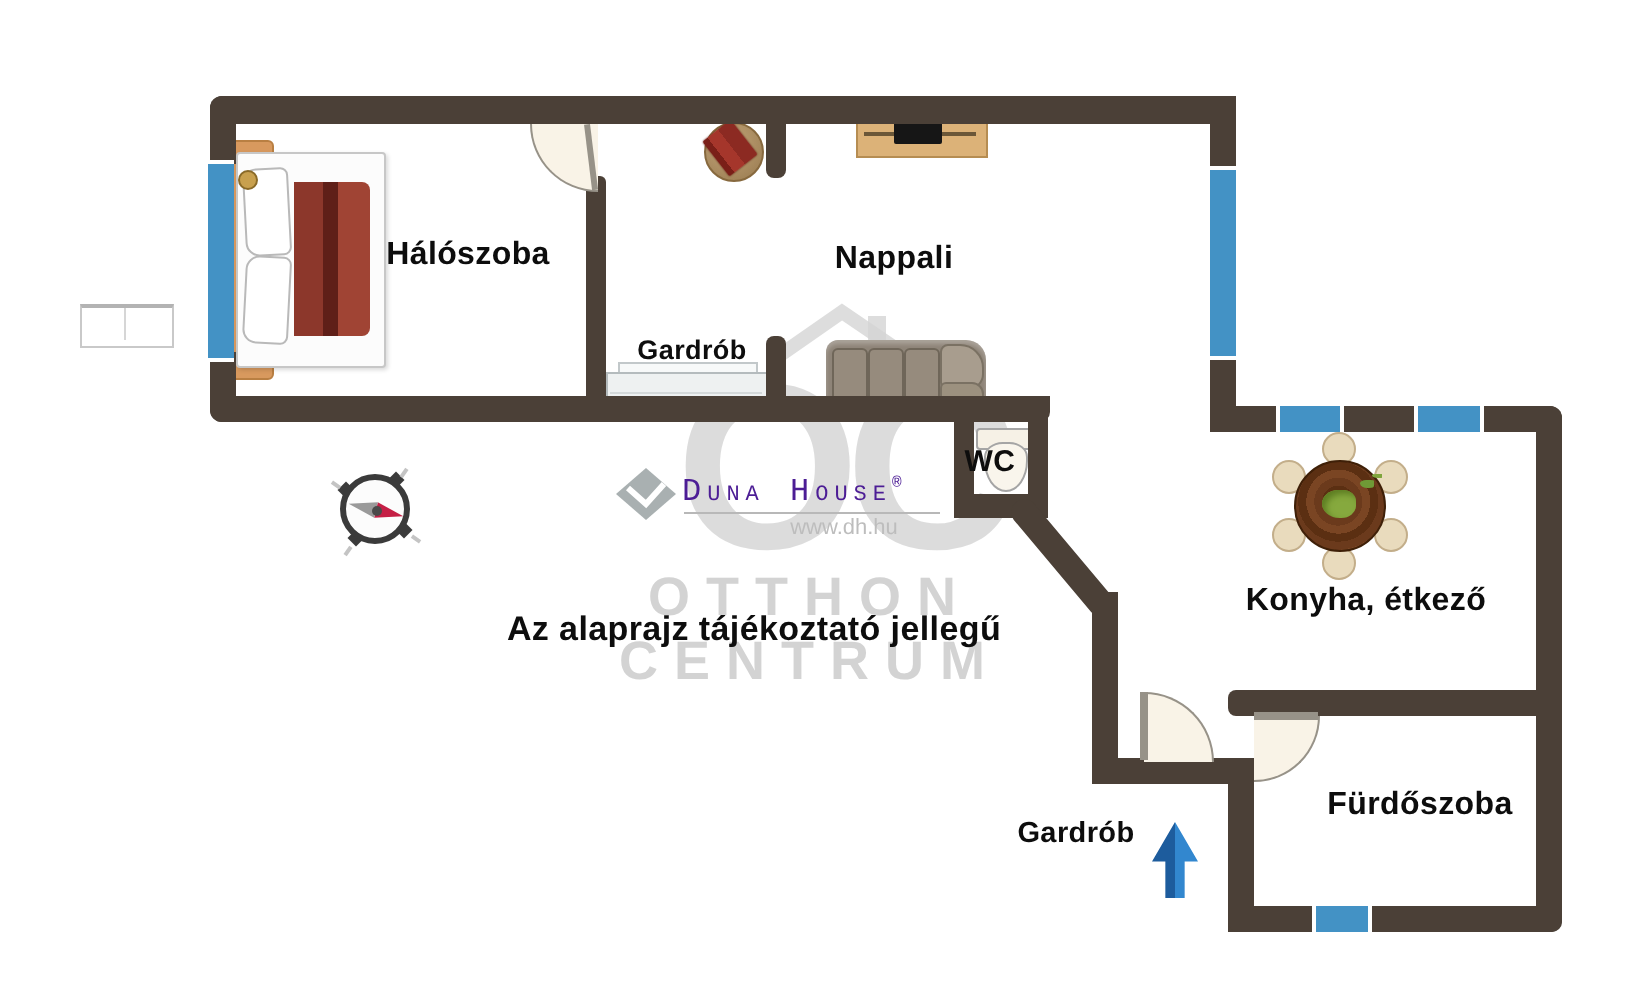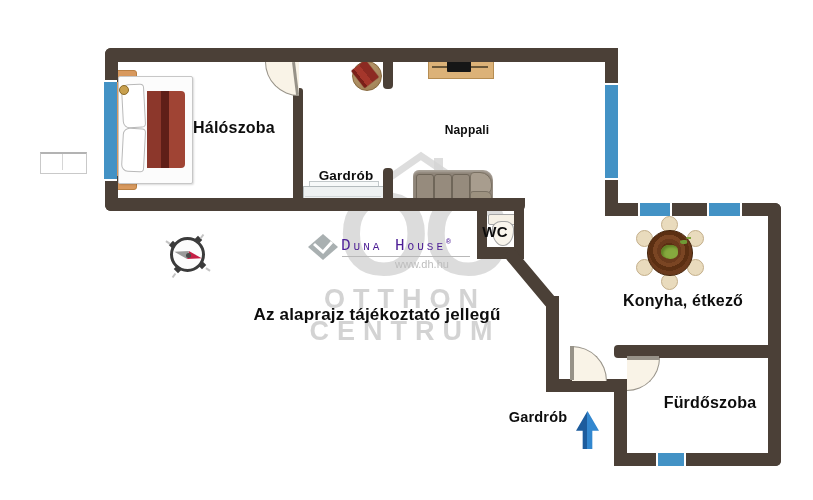--- a/index.html
+++ b/index.html
@@ -154,21 +154,21 @@
       <div class="abs" style="left:19.5px;top:24px;width:0;height:0;border-left:4.5px solid transparent;border-right:4.5px solid transparent;border-top:14px solid #9a9a9a;"></div>
     </div>
     <div class="abs" style="left:21.5px;top:21.5px;width:5px;height:5px;border-radius:50%;background:#4a4a4a;"></div>
   </div>
 
   <div class="abs" style="left:576px;top:411px;width:23px;height:38px;z-index:55;
               background:linear-gradient(90deg,#1d5c9d 0 50%,#3287cf 50%);
               clip-path:polygon(50% 0%,100% 52%,71% 52%,71% 100%,29% 100%,29% 52%,0% 52%);"></div>
 
   <div class="lbl" style="left:234px;top:128px;font-size:16px;">Hálószoba</div>
-  <div class="lbl" style="left:467px;top:130px;font-size:12px;">Nappali</div>
+  <div class="lbl" style="left:447px;top:130px;font-size:16px;">Nappali</div>
   <div class="lbl" style="left:346px;top:175px;font-size:13.5px;">Gardrób</div>
   <div class="lbl" style="left:495px;top:231px;font-size:15px;">WC</div>
   <div class="lbl" style="left:710px;top:403px;font-size:16px;">Fürdőszoba</div>
   <div class="lbl" style="left:683px;top:301px;font-size:16px;">Konyha, étkező</div>
   <div class="lbl" style="left:538px;top:417px;font-size:14.5px;">Gardrób</div>
 
   <div class="lbl" style="left:377px;top:315px;font-size:17px;z-index:70;text-align:right;">Az alaprajz tájékoztató jellegű</div>
 
 </div>
 

